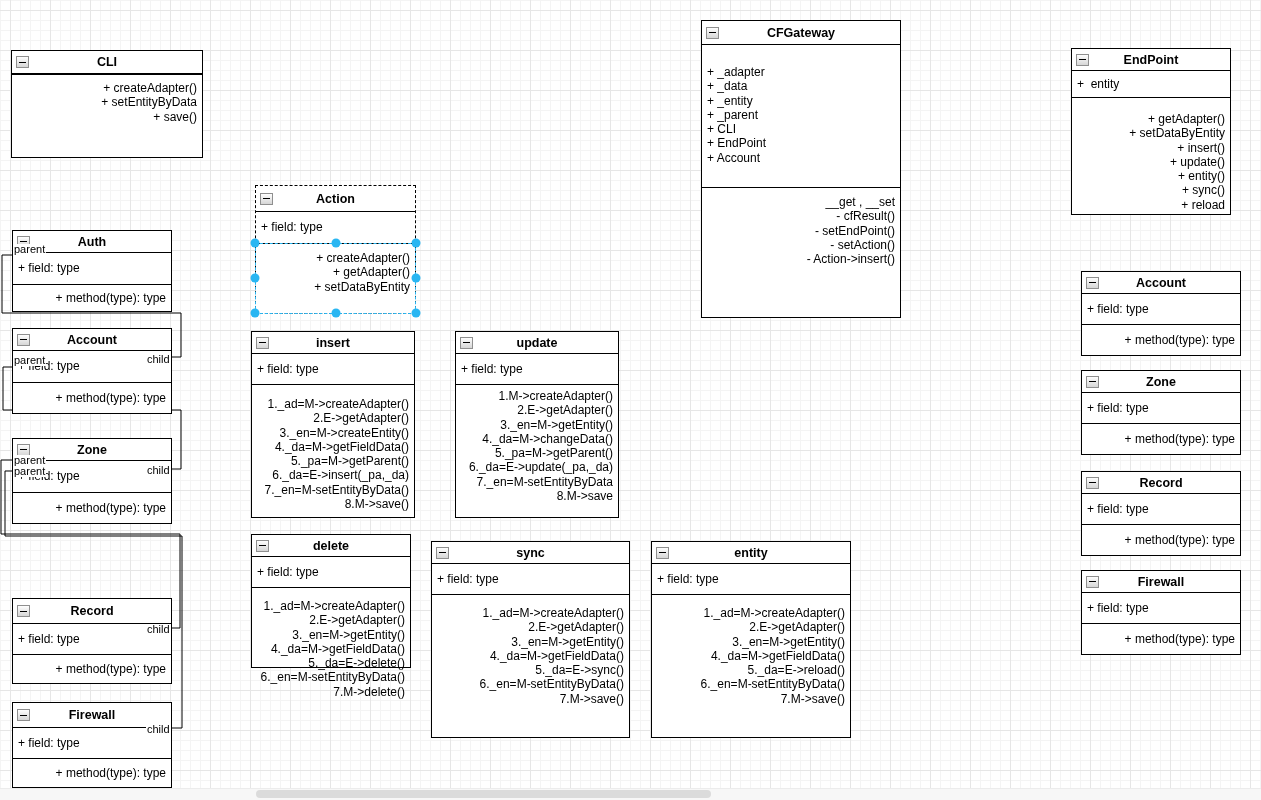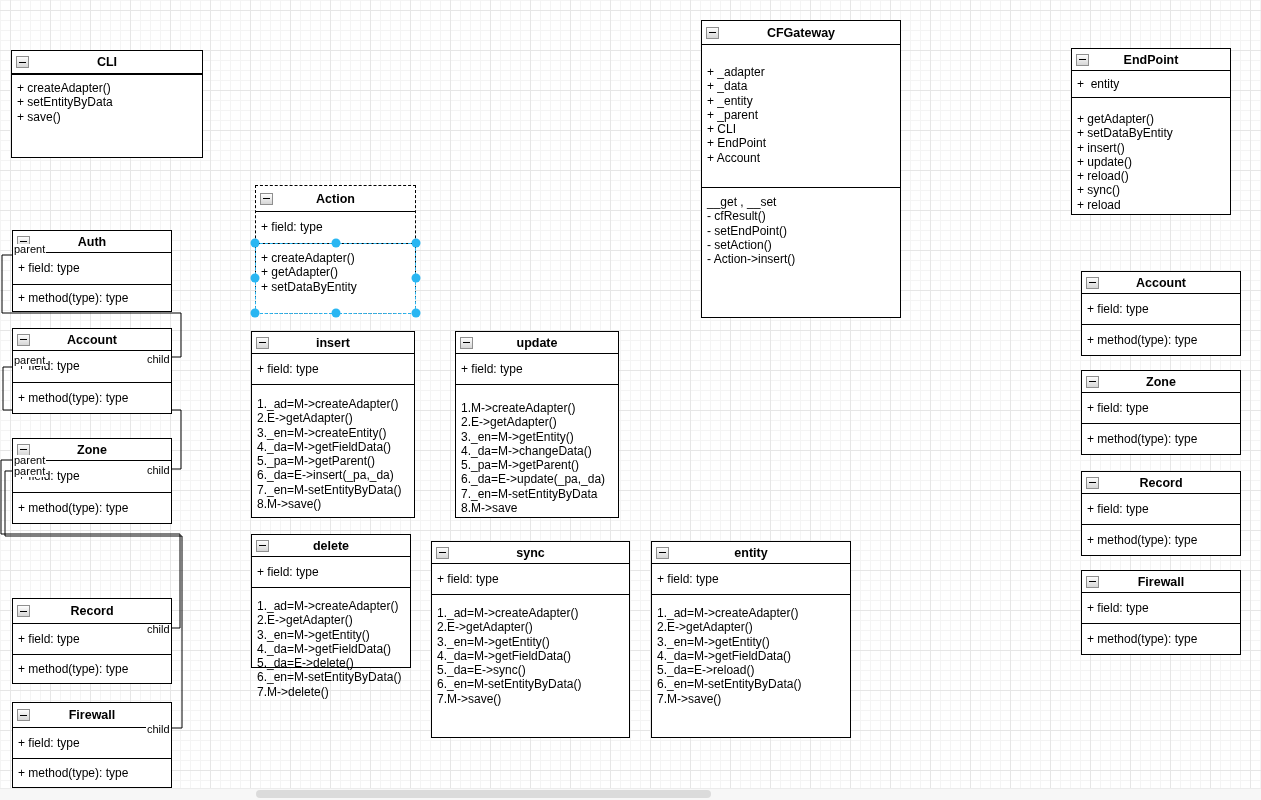--- a/index.html
+++ b/index.html
@@ -16,21 +16,21 @@
     background-position:10px 10px,10px 10px,0 0,0 0;
   }
   .wires{position:absolute;left:0;top:0;z-index:1;}
   .uml{position:absolute;background:#fff;border:1px solid #000;box-sizing:border-box;z-index:2;font-size:12px;}
   .uml.dashed{border-style:dashed;}
   .ttl{position:relative;border-bottom:1px solid #000;box-sizing:border-box;display:flex;align-items:center;justify-content:center;font-weight:bold;font-size:12.5px;}
   .clp{position:absolute;left:4px;top:50%;transform:translateY(-50%);width:13px;height:12px;border:1px solid #8f8f8f;background:linear-gradient(#fefefe,#d6d6d6);display:flex;align-items:center;justify-content:center;box-sizing:border-box;}
   .clp i{display:block;width:7px;height:1px;background:#000;}
   .sec{box-sizing:border-box;display:flex;flex-direction:column;overflow:hidden;}
   .sec.center{justify-content:center;}
-  .mth{border-top:1px solid #000;}
+  .mth{border-top:1px solid #000;text-align:right;}
   .ln{padding:0 5px;line-height:14.3px;white-space:pre;}
   .elbl{position:absolute;z-index:3;font-size:11px;line-height:11px;background:#fff;padding:0 1px;}
   .elbl.r{text-align:right;}
   .selrect{position:absolute;z-index:4;border:1px dashed #29b6f2;box-sizing:border-box;}
   .hdl{position:absolute;z-index:5;width:9px;height:9px;border-radius:50%;background:#29b6f2;transform:translate(-50%,-50%);}
   .sbtrack{position:absolute;left:0;top:788px;width:1261px;height:12px;background:#f7f7f7;border-top:1px solid #ececec;z-index:6;box-sizing:border-box;}
   .sbthumb{position:absolute;left:256px;top:790px;width:455px;height:8px;border-radius:4px;background:#dbdbdb;z-index:7;}
 </style>
 </head>
 <body>
@@ -173,21 +173,21 @@
 <div class="uml" style="left:455px;top:331px;width:164px;height:187px">
   <div class="ttl" style="height:22px">
     <span class="clp">
         <i></i>
       </span>
     <span>update</span>
   </div>
   <div class="sec center" style="height:30px">
     <div class="ln">+ field: type</div>
   </div>
-  <div class="sec mth" style="height:133px;padding-top:16px">
+  <div class="sec mth" style="height:133px;padding-top:4px">
     <div class="ln">1.M-&gt;createAdapter()</div>
     <div class="ln">2.E-&gt;getAdapter()</div>
     <div class="ln">3._en=M-&gt;getEntity()</div>
     <div class="ln">4._da=M-&gt;changeData()</div>
     <div class="ln">5._pa=M-&gt;getParent()</div>
     <div class="ln">6._da=E-&gt;update(_pa,_da)</div>
     <div class="ln">7._en=M-setEntityByData</div>
     <div class="ln">8.M-&gt;save</div>
   </div>
 </div>
@@ -288,21 +288,21 @@
     <span>EndPoint</span>
   </div>
   <div class="sec center" style="height:26px">
     <div class="ln">+  entity</div>
   </div>
   <div class="sec mth" style="height:117px;padding-top:14px">
     <div class="ln">+ getAdapter()</div>
     <div class="ln">+ setDataByEntity</div>
     <div class="ln">+ insert()</div>
     <div class="ln">+ update()</div>
-    <div class="ln">+ reload()</div>
+    <div class="ln">+ entity()</div>
     <div class="ln">+ sync()</div>
     <div class="ln">+ reload</div>
   </div>
 </div>
 
 <div class="uml" style="left:1081px;top:271px;width:160px;height:85px">
   <div class="ttl" style="height:22px">
     <span class="clp">
         <i></i>
       </span>

